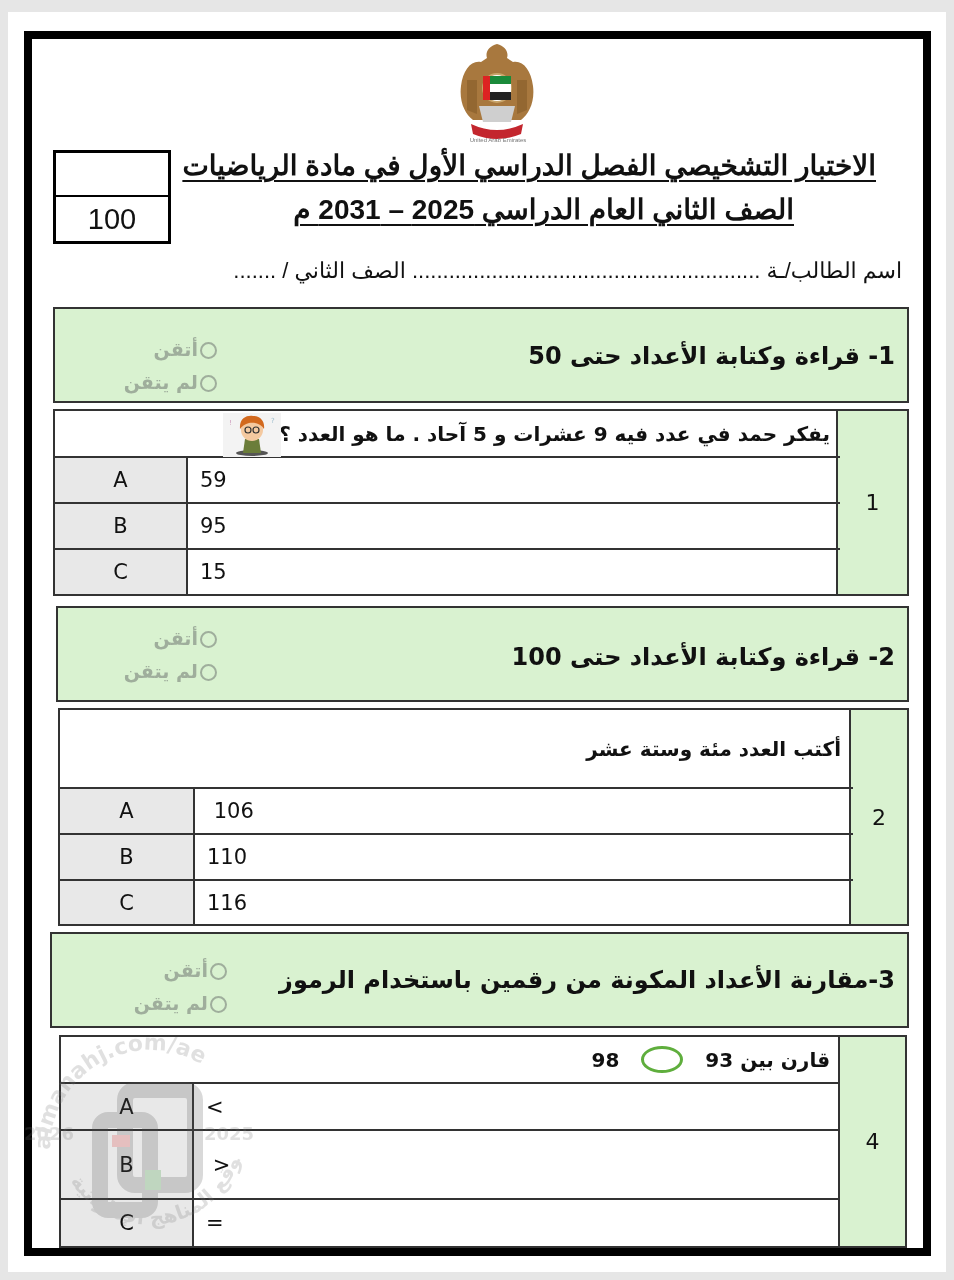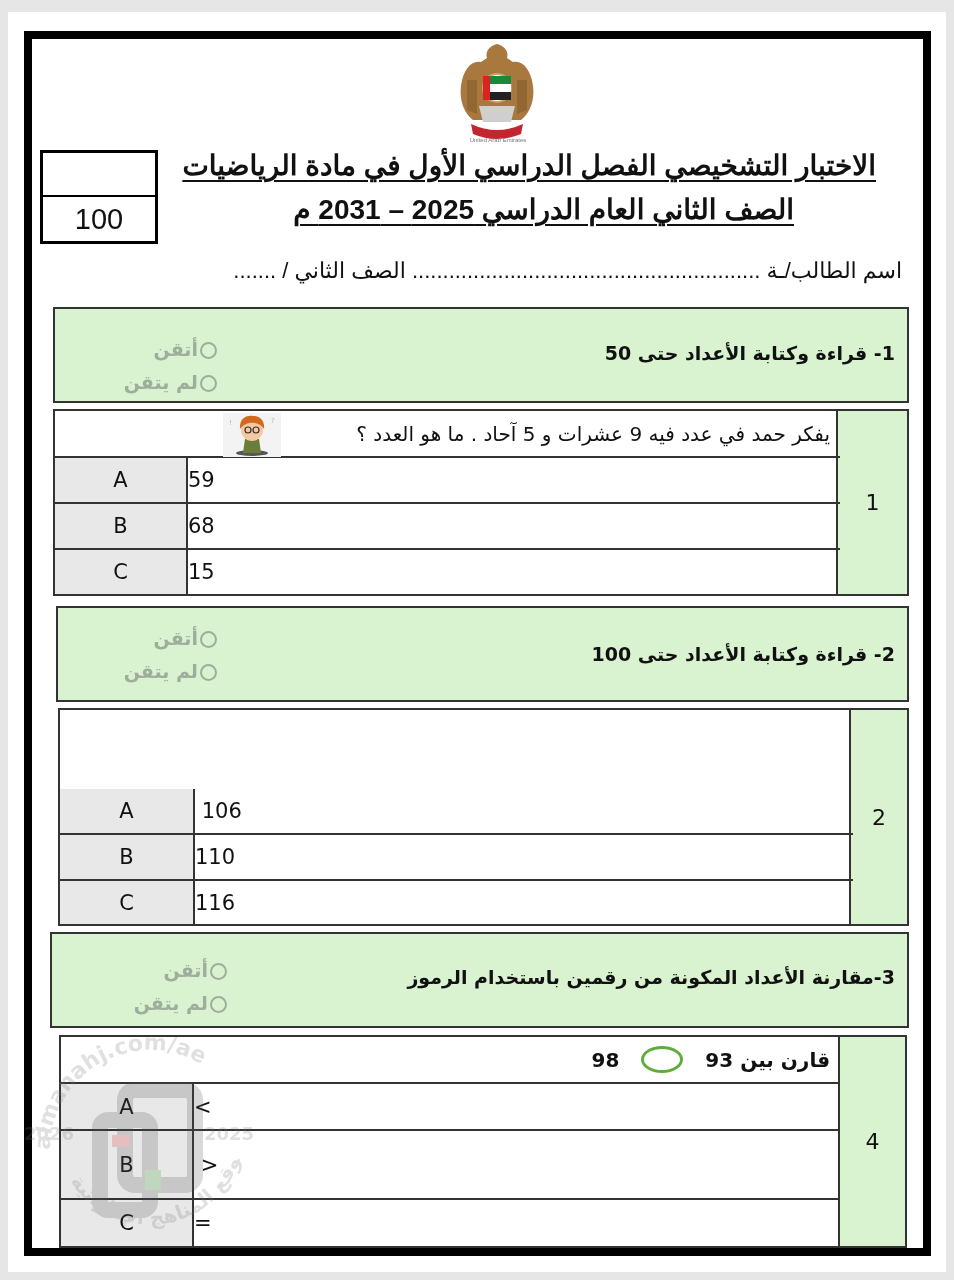--- a/index.html
+++ b/index.html
@@ -8,43 +8,43 @@
     background:#e6e6e6;
     font-family:"DejaVu Sans", sans-serif;
     color:#111;
   }
   .sheet { position:absolute; left:8px; top:12px; width:938px; height:1260px; background:#fff; }
   .frame { position:absolute; left:24px; top:31px; width:907px; height:1225px; box-sizing:border-box; border:8px solid #000; background:#fff; }
 
   .emblem { position:absolute; left:455px; top:40px; width:84px; height:108px; }
   .emblem-caption { position:absolute; left:452px; top:137px; width:92px; text-align:center; font-size:6px; color:#777; font-family:"Liberation Sans", sans-serif; }
 
-  .score-box { position:absolute; left:40px; top:150px; width:118px; height:94px; box-sizing:border-box; border:3px solid #000; }
+  .score-box { position:absolute; left:53px; top:150px; width:118px; height:94px; box-sizing:border-box; border:3px solid #000; }
   .score-top { height:44px; border-bottom:2px solid #000; box-sizing:border-box; }
   .score-bottom { height:44px; display:flex; align-items:center; justify-content:center; font-family:"Liberation Sans", sans-serif; font-size:29px; }
 
   .title { position:absolute; direction:rtl; font-family:"Liberation Sans", sans-serif; font-weight:bold; font-size:28px; text-decoration:underline; text-decoration-thickness:2px; text-underline-offset:5px; white-space:nowrap; }
   .title1 { right:78px; top:149px; }
   .title2 { right:160px; top:193px; }
 
   .name-line { position:absolute; right:52px; top:258px; direction:rtl; font-family:"Liberation Sans", sans-serif; font-size:22px; white-space:nowrap; }
 
   .sec-head { position:absolute; box-sizing:border-box; border:2px solid #333; background:#d9f2d0; }
-  .sec-title { position:absolute; right:12px; direction:rtl; font-family:"DejaVu Sans", sans-serif; font-weight:bold; font-size:19px; white-space:nowrap; }
+  .sec-title { position:absolute; right:12px; direction:rtl; font-family:"DejaVu Sans", sans-serif; font-weight:bold; font-size:24px; white-space:nowrap; }
   .mastery { position:absolute; direction:rtl; font-family:"DejaVu Sans", sans-serif; font-weight:bold; font-size:19px; color:#9fae9c; line-height:33px; }
   .mastery .ring { display:inline-block; width:17px; height:17px; border:2px solid #9fae9c; border-radius:50%; box-sizing:border-box; vertical-align:middle; margin-left:2px; }
 
   .qtable { position:absolute; box-sizing:border-box; border:2px solid #333; background:#fff; }
   .qnum { position:absolute; top:0; right:0; bottom:0; background:#d9f2d0; border-left:2px solid #333; display:flex; align-items:center; justify-content:center; font-family:"DejaVu Sans", sans-serif; font-size:22px; }
-  .qtext { position:absolute; left:0; top:0; direction:rtl; font-size:20px; padding-right:10px; box-sizing:border-box; border-bottom:2px solid #333; display:flex; align-items:center; }
+  .qtext { position:absolute; left:0; top:0; direction:rtl; font-size:20px; padding-right:10px; box-sizing:border-box; border-bottom:2px solid #333; display:flex; align-items:center;font-weight:bold; }
   .qtext.bold { font-weight:bold; }
   .opt-row { position:absolute; left:0; box-sizing:border-box; border-bottom:2px solid #333; display:flex; }
   .opt-row.last { border-bottom:none; }
   .opt-letter { background:#e8e8e8; border-right:2px solid #333; display:flex; align-items:center; justify-content:center; font-family:"DejaVu Sans", sans-serif; font-size:21px; box-sizing:border-box; }
-  .opt-value { display:flex; align-items:center; padding-left:0; font-family:"DejaVu Sans", sans-serif; font-size:21px; }
+  .opt-value { display:flex; align-items:center; padding-left:12px; font-family:"DejaVu Sans", sans-serif; font-size:21px; }
 
   .thinker { position:absolute; width:58px; height:44px; }
 
   .compare-ellipse { display:inline-block; width:42px; height:27px; border:3px solid #5fae3d; border-radius:50%; box-sizing:border-box; vertical-align:middle; margin:0 22px; }
 
   .watermark { position:absolute; left:20px; top:1030px; width:260px; height:240px; pointer-events:none; opacity:0.22; }
 </style>
 </head>
 <body>
 
@@ -95,38 +95,39 @@
     <circle cx="33" cy="17" r="3" fill="none" stroke="#333" stroke-width="1.2"></circle>
     <text x="48" y="10" font-size="7" fill="#9bc">?</text>
     <text x="6" y="12" font-size="7" fill="#c9b">!</text>
   </svg>
   <div class="opt-row" style="top:47px; width:785px; height:46px;">
     <div class="opt-letter" style="width:133px;">A</div>
     <div class="opt-value">59</div>
   </div>
   <div class="opt-row" style="top:93px; width:785px; height:46px;">
     <div class="opt-letter" style="width:133px;">B</div>
-    <div class="opt-value">68</div>
+    <div class="opt-value">95</div>
   </div>
   <div class="opt-row last" style="top:139px; width:785px; height:44px;">
     <div class="opt-letter" style="width:133px;">C</div>
     <div class="opt-value">15</div>
   </div>
 </div>
 
 <div class="sec-head" style="left:56px; top:606px; width:853px; height:96px;">
   <div class="sec-title" style="top:35px;">2-  قراءة وكتابة الأعداد حتى 100</div>
   <div class="mastery" style="right:690px; top:14px;">
     <div><span class="ring"></span><span>أتقن</span></div>
     <div><span class="ring"></span><span>لم يتقن</span></div>
   </div>
 </div>
 
 <div class="qtable" style="left:58px; top:708px; width:851px; height:218px;">
   <div class="qnum" style="width:56px;">2</div>
+  <div class="qtext bold" style="width:793px; height:79px; padding-right:12px;">أكتب العدد مئة وستة عشر</div>
   <div class="opt-row" style="top:79px; width:793px; height:46px;">
     <div class="opt-letter" style="width:135px;">A</div>
     <div class="opt-value" style="white-space:pre;"> 106</div>
   </div>
   <div class="opt-row" style="top:125px; width:793px; height:46px;">
     <div class="opt-letter" style="width:135px;">B</div>
     <div class="opt-value">110</div>
   </div>
   <div class="opt-row last" style="top:171px; width:793px; height:43px;">
     <div class="opt-letter" style="width:135px;">C</div>

